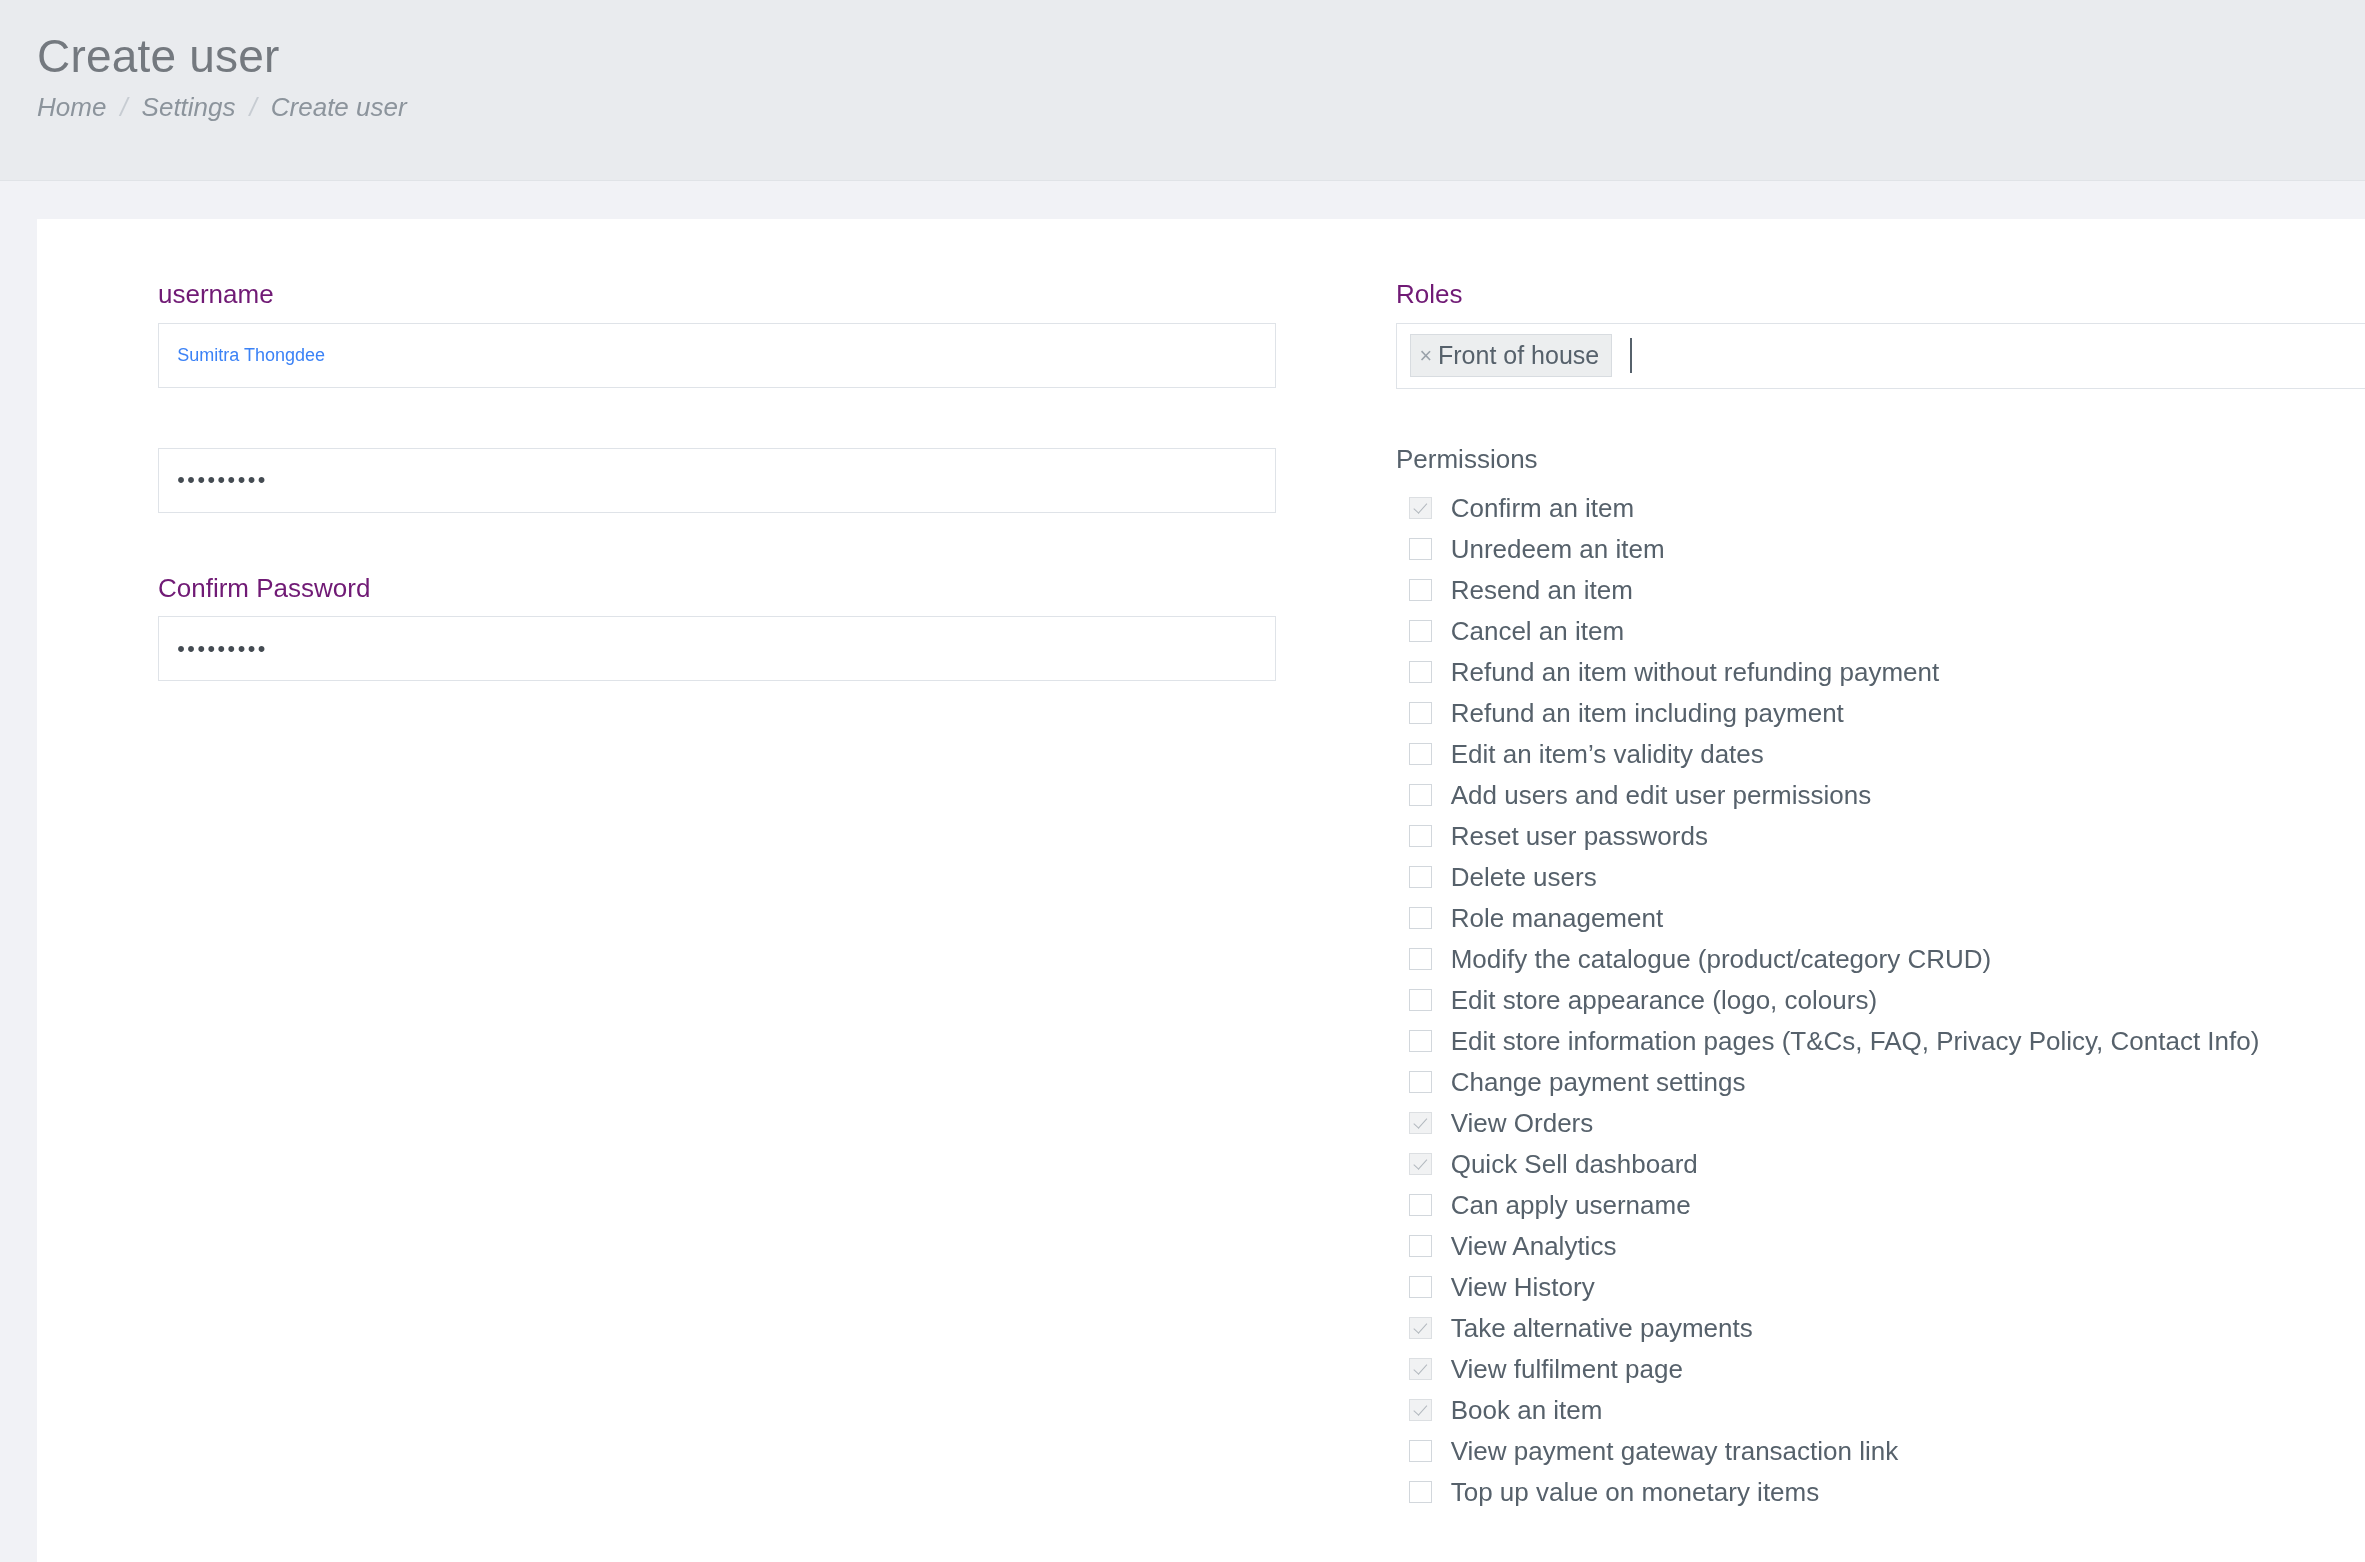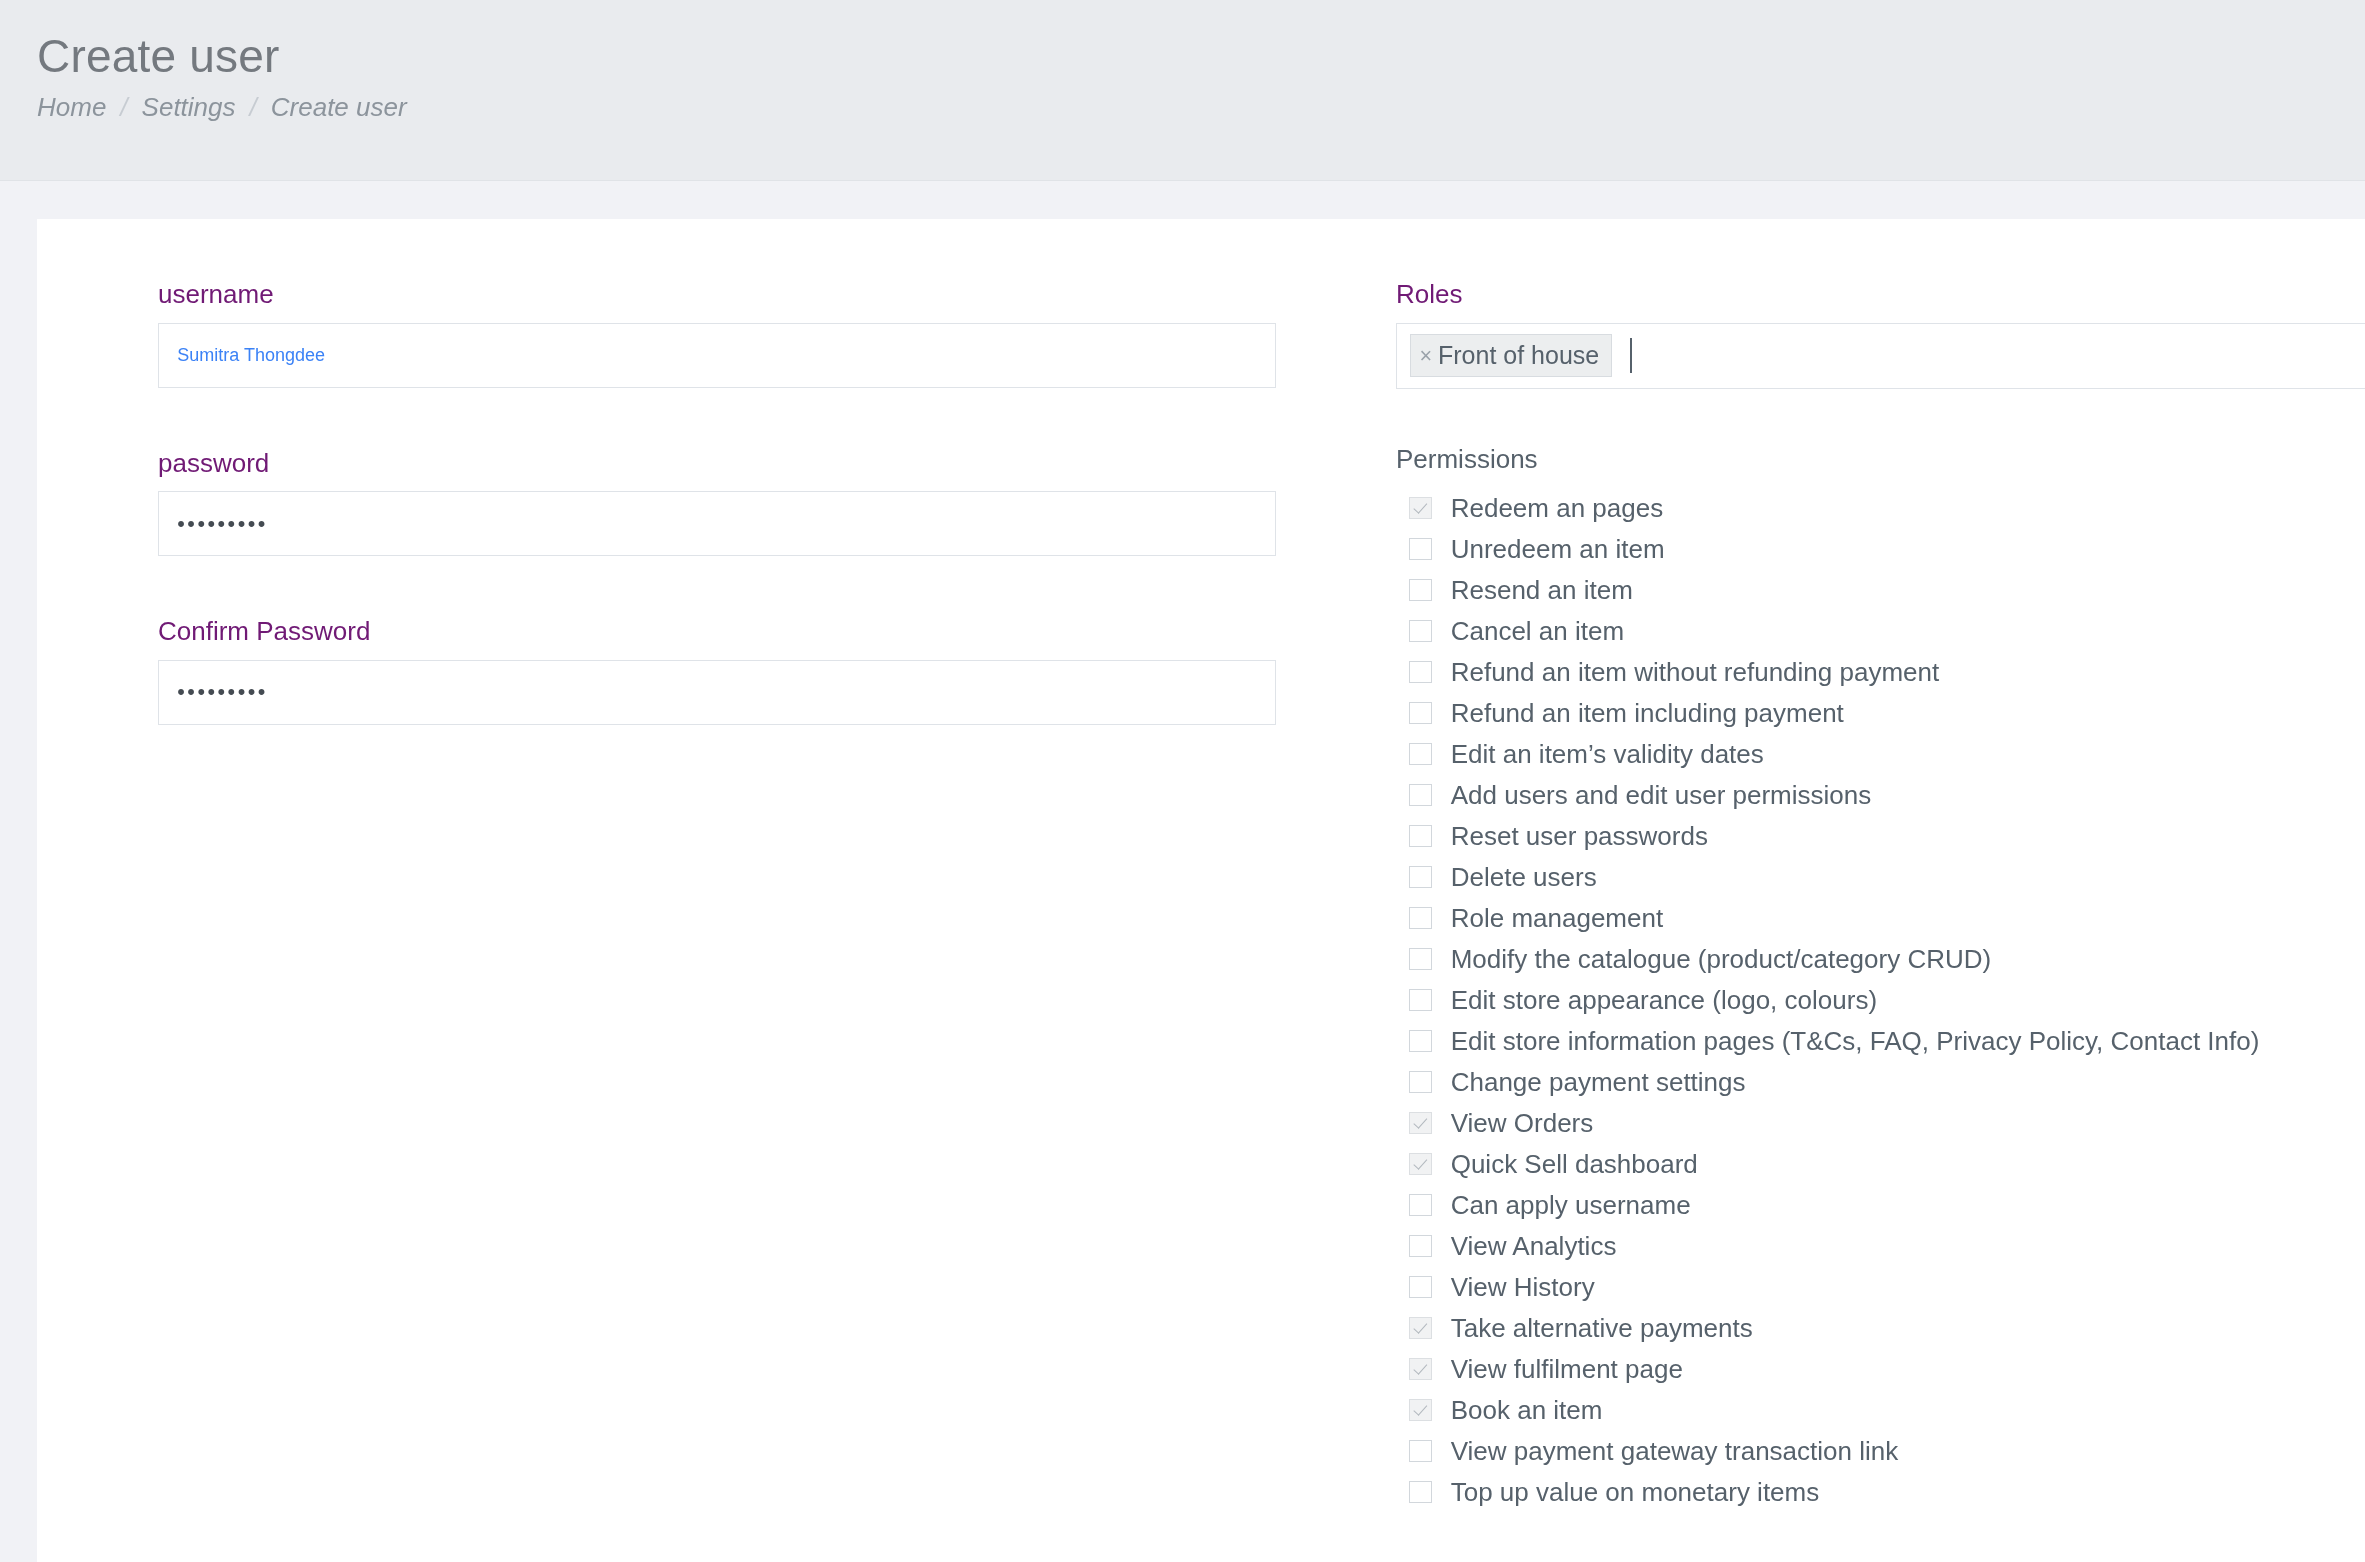--- a/index.html
+++ b/index.html
@@ -198,21 +198,20 @@
   <div id="form-card">
 
     <div id="left-column">
 
       <div class="field-group">
         <label class="field-label">username</label>
         <div class="text-input" placeholder="">Sumitra Thongdee</div>
       </div>
 
       <div class="field-group">
-        <label class="field-label">password</label>
         <div class="text-input password-dots" placeholder="">•••••••••</div>
       </div>
 
       <div class="field-group">
         <label class="field-label">Confirm Password</label>
         <div class="text-input password-dots" placeholder="">•••••••••</div>
       </div>
 
     </div>
 
@@ -228,21 +227,21 @@
             </span>
             <span id="roles-caret"></span>
         </div>
       </div>
 
       <div id="permissions-block">
         <label id="permissions-label">Permissions</label>
         <div id="permissions-list">
             <div class="perm-row">
               <span class="perm-box checked"></span>
-              <span class="perm-label">Redeem an pages</span>
+              <span class="perm-label">Confirm an item</span>
             </div>
             <div class="perm-row">
               <span class="perm-box"></span>
               <span class="perm-label">Unredeem an item</span>
             </div>
             <div class="perm-row">
               <span class="perm-box"></span>
               <span class="perm-label">Resend an item</span>
             </div>
             <div class="perm-row">

